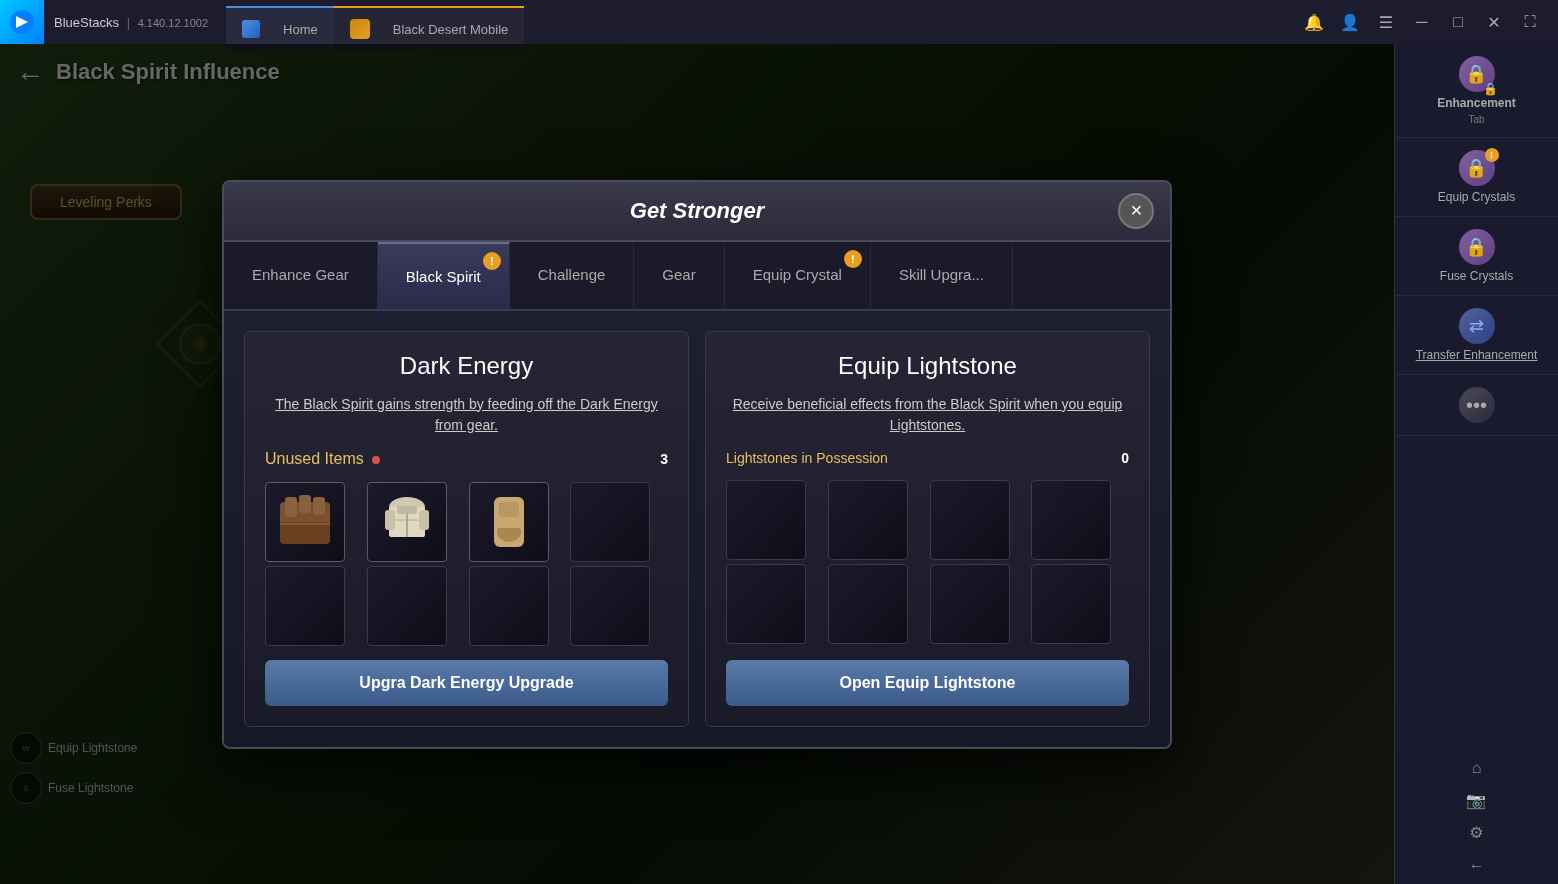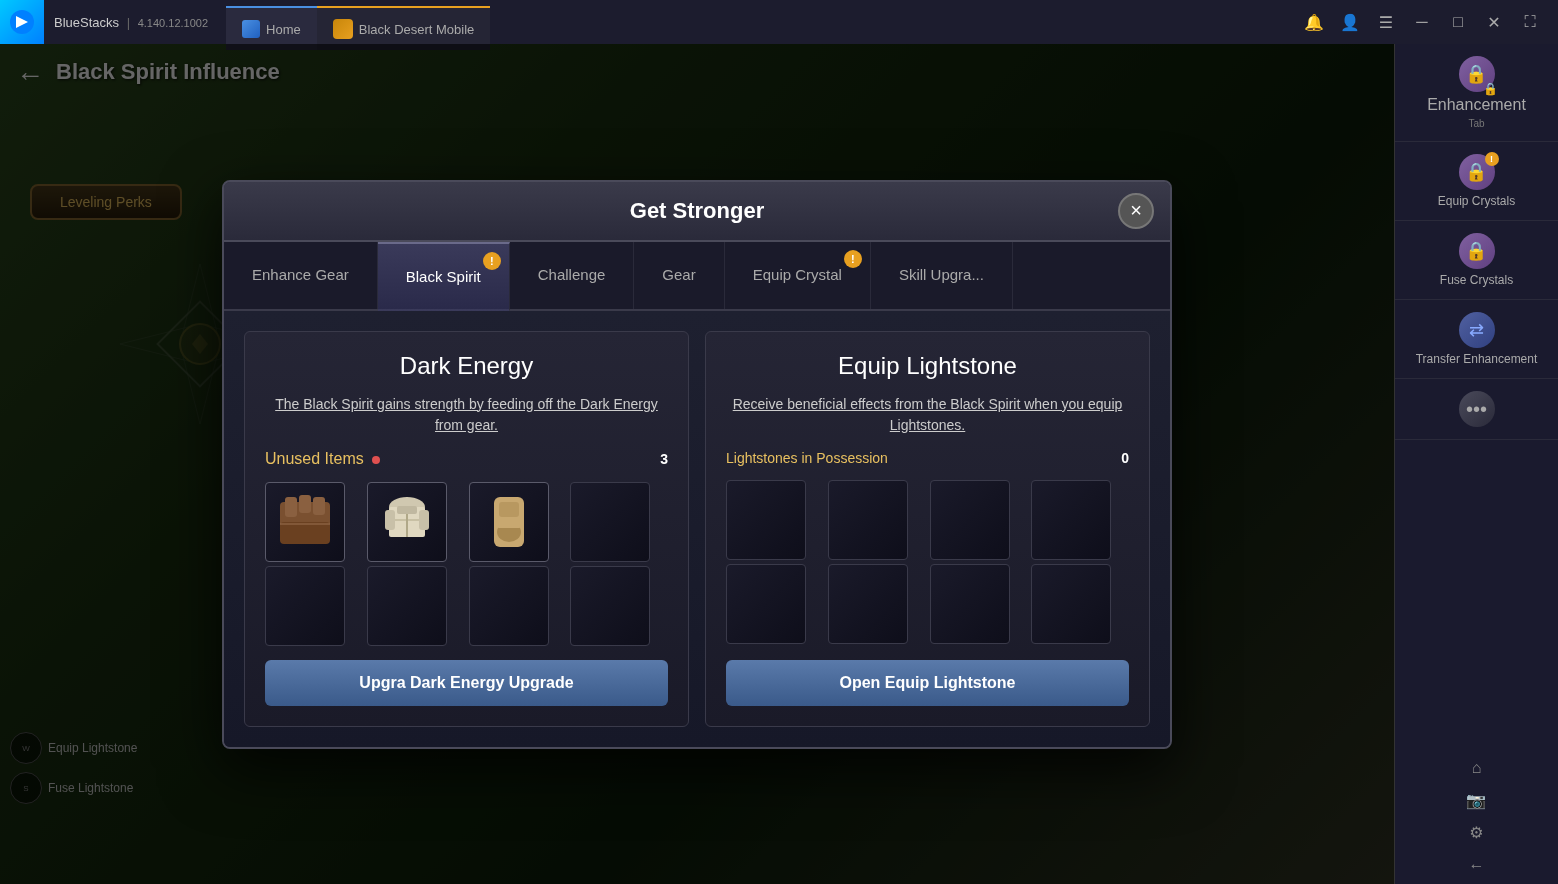--- a/index.html
+++ b/index.html
@@ -49,21 +49,21 @@
     }
     .bs-tab {
       height: 44px;
       display: flex;
       align-items: center;
       padding: 0 16px;
       color: #aaa;
       font-size: 13px;
       background: #2a2a3e;
       border-top: 2px solid #4a90e2;
-      gap: 6px;
+      gap: 23px;
       margin-top: 12px;
     }
     .bs-tab-icon {
       width: 20px;
       height: 20px;
       border-radius: 4px;
       background: linear-gradient(135deg, #c8860a, #e8a020);
     }
     .bs-right-icons {
       margin-left: auto;
@@ -236,20 +236,21 @@
     }
 
     .modal-header {
       background: linear-gradient(to bottom, #3a3a4a, #2a2a3a);
       padding: 16px 20px;
       display: flex;
       align-items: center;
       justify-content: center;
       position: relative;
       border-bottom: 2px solid #4a4a5a;
+      font-style: italic;
     }
     .modal-title {
       color: white;
       font-size: 22px;
       font-weight: bold;
       text-align: center;
     }
     .modal-close {
       position: absolute;
       right: 16px;
@@ -438,41 +439,41 @@
     <div class="bs-icon-btn">✕</div>
     <div class="bs-icon-btn">⛶</div>
   </div>
 </div>
 
 <div class="right-sidebar">
   <div class="sidebar-item">
     <div class="sidebar-icon locked" style="background:linear-gradient(135deg,#8060a0,#604080);">
       <span style="color:white; font-size:18px;">🔒</span>
     </div>
-    <span style="color:#aaa; font-size:16px;">Enhancement</span>
+    <span style="color:#aaa; font-size:12px;font-weight:bold;">Enhancement</span>
     <span style="color:#777; font-size:10px;">Tab</span>
   </div>
   <div class="sidebar-item">
     <div class="sidebar-icon" style="background:linear-gradient(135deg,#8060a0,#604080); position:relative;">
       <span style="color:white; font-size:18px;">🔒</span>
       <div style="position:absolute;top:-2px;right:-4px;background:#e8a020;border-radius:50%;width:14px;height:14px;display:flex;align-items:center;justify-content:center;font-size:9px;color:white;font-weight:bold;">!</div>
     </div>
     <span style="color:#aaa; font-size:12px;">Equip Crystals</span>
   </div>
   <div class="sidebar-item">
     <div class="sidebar-icon" style="background:linear-gradient(135deg,#8060a0,#604080);">
       <span style="color:white; font-size:18px;">🔒</span>
     </div>
     <span style="color:#aaa; font-size:12px;">Fuse Crystals</span>
   </div>
   <div class="sidebar-item">
     <div class="sidebar-icon" style="background:linear-gradient(135deg,#5060a0,#304080);">
       <span style="color:#88aaff; font-size:18px;">⇄</span>
     </div>
-    <span style="color:#aaa; font-size:12px; text-align:center;">Transfer Enhancement</span>
+    <span style="color:#aaa; font-size:12px; text-align:center;text-decoration:underline;">Transfer Enhancement</span>
   </div>
   <div class="sidebar-item">
     <div class="sidebar-icon" style="background:linear-gradient(135deg,#4a4a5a,#2a2a3a);">
       <span style="color:#aaa; font-size:20px;">•••</span>
     </div>
   </div>
 
   <div style="margin-top: auto; display:flex; flex-direction:column; align-items:center; padding:8px 0; gap:8px;">
     <div class="bs-icon-btn" style="color:#888;">⌂</div>
     <div class="bs-icon-btn" style="color:#888;">📷</div>

